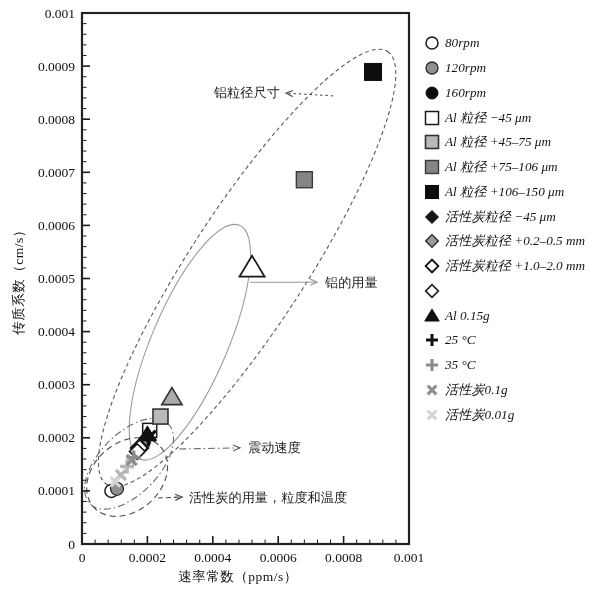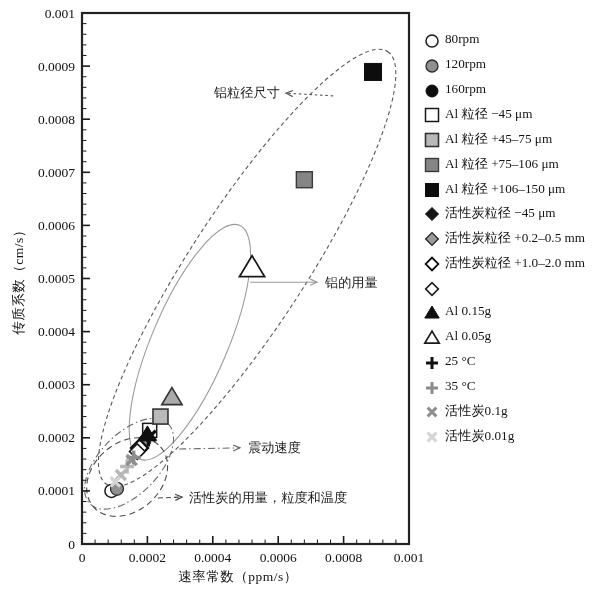--- a/index.html
+++ b/index.html
@@ -5,21 +5,21 @@
   html,body{margin:0;padding:0;background:#ffffff;}
   #figure{
     position:relative;width:600px;height:598px;background:#ffffff;overflow:hidden;
     font-family:"Liberation Serif","DejaVu Serif",serif;color:#111;
   }
   #plot-svg{position:absolute;left:0;top:0;}
   .axis-title{position:absolute;font-size:13.5px;color:#111;white-space:nowrap;letter-spacing:0.5px;}
   #x-title{left:238px;top:577px;transform:translate(-50%,-50%);}
   #y-title{left:19px;top:279px;transform:translate(-50%,-50%) rotate(-90deg);}
   #legend{position:absolute;left:422px;top:31px;}
-  .legend-row{display:flex;height:24.75px;font-size:13.2px;white-space:nowrap;}
+  .legend-row{display:flex;align-items:center;height:24.75px;font-size:13.2px;white-space:nowrap;font-style:italic;}
   .legend-row svg{flex:0 0 auto;margin-right:3px;}
   .legend-label{color:#141414;}
 </style>
 </head>
 <body>
 
 <div id="figure">
   <svg id="plot-svg" width="600" height="598">
       <ellipse cx="247.135" cy="267.88000000000005" rx="258" ry="58" transform="rotate(-57 247.135 267.88000000000005)" fill="none" stroke="#5a5a5a" stroke-width="1.1" stroke-dasharray="4 3"></ellipse>
       <ellipse cx="189.91000000000003" cy="342.22" rx="127" ry="38" transform="rotate(-67 189.91000000000003 342.22)" fill="none" stroke="#9b9b9b" stroke-width="1.1"></ellipse>
@@ -223,26 +223,20 @@
         </svg>
       </div>
       <div class="legend-row">
         <svg width="20" height="20">
           <path d="M 2.8000000000000007 15.04 L 17.2 15.04 L 10 3.040000000000001 Z" fill="#0f0f0f" stroke="#0f0f0f" stroke-width="1"></path>
         </svg>
         <span class="legend-label">Al 0.15g</span>
       </div>
       <div class="legend-row">
         <svg width="20" height="20">
-          <path d="M 2.8000000000000007 15.04 L 17.2 15.04 L 10 3.040000000000001 Z" fill="#ffffff" stroke="#1a1a1a" stroke-width="1.7"></path>
-        </svg>
-        <span class="legend-label">Al 0.05g</span>
-      </div>
-      <div class="legend-row">
-        <svg width="20" height="20">
           <path d="M 4 10 H 16 M 10 4 V 16" fill="none" stroke="#111111" stroke-width="3"></path>
         </svg>
         <span class="legend-label">25 °C</span>
       </div>
       <div class="legend-row">
         <svg width="20" height="20">
           <path d="M 4 10 H 16 M 10 4 V 16" fill="none" stroke="#8a8a8a" stroke-width="3"></path>
         </svg>
         <span class="legend-label">35 °C</span>
       </div>

